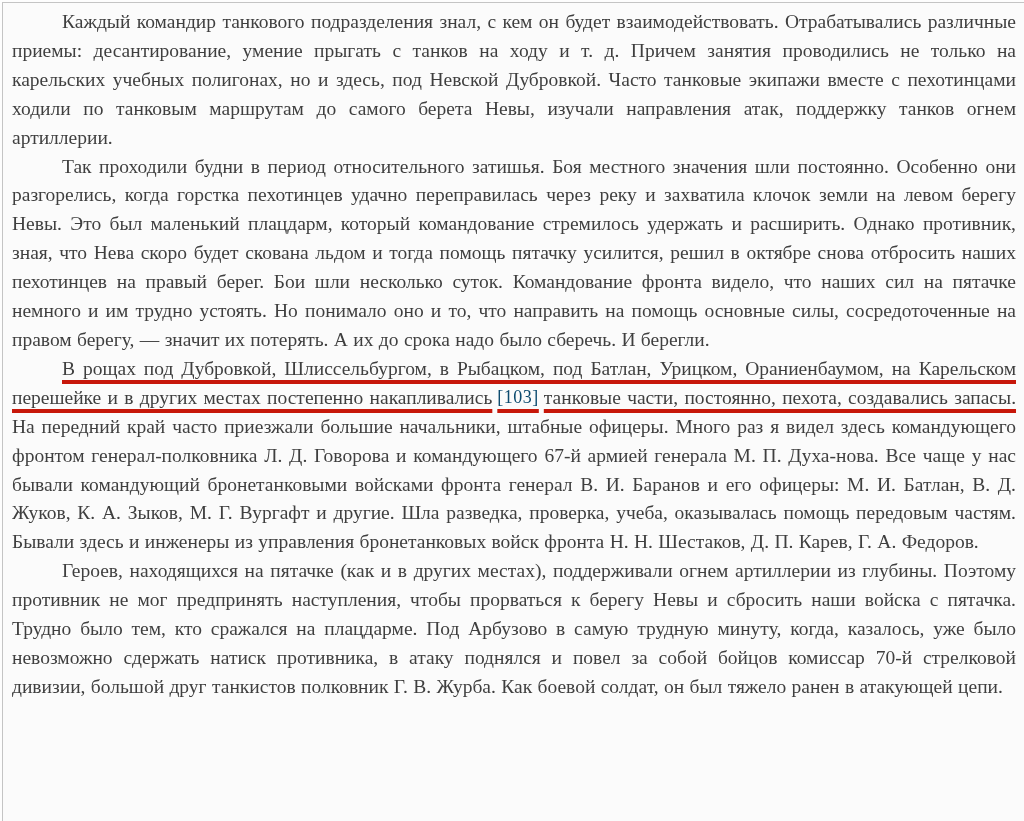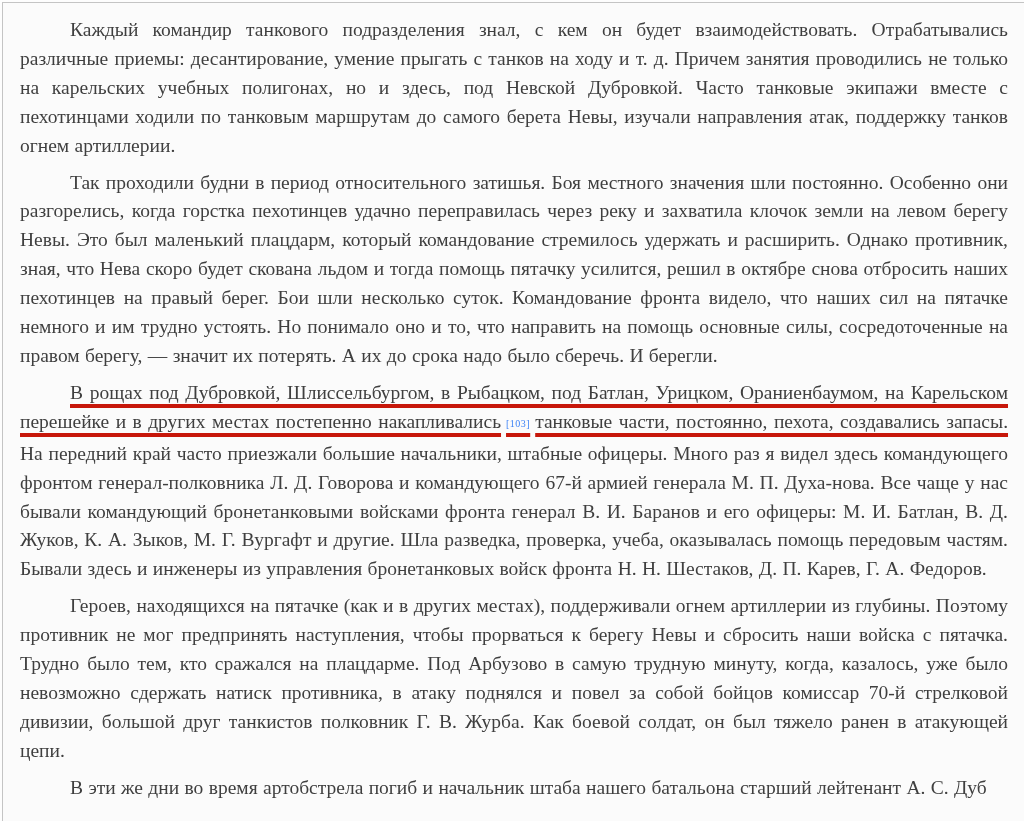--- a/index.html
+++ b/index.html
@@ -20,39 +20,39 @@
     width: 1022px;
     height: 819px;
     box-sizing: border-box;
     background: #fbfbfb;
     border-top: 1px solid #c4c4c4;
     border-left: 1px solid #c4c4c4;
     padding: 5px 8px 0 9px;
     overflow: hidden;
   }
   .text-column p {
-    margin: 8px;
+    margin: 0;
     font-size: 19.5px;
     line-height: 28.9px;
     color: #3f3f3f;
     text-align: justify;
     text-indent: 50px;
     word-spacing: 0.5px;
     font-family: Liberation Serif, serif;
   }
   .red-underline {
     text-decoration: underline;
     text-decoration-color: #c7170a;
     text-decoration-thickness: 3.5px;
     text-underline-offset: 5px;
     text-decoration-skip-ink: none;
   }
   .footnote-ref {
-    font-size: 10px;
-    color: #3b82f6;
+    font-size: 18px;
+    color: #0c4a6e;
     letter-spacing: 0.5px;
     margin: 0 5px;
     position: relative;
     top: -1px;
     cursor: pointer;
   }
 </style>
 </head>
 <body>
 
@@ -62,16 +62,15 @@
     <p>Каждый командир танкового подразделения знал, с кем он будет взаимодействовать. Отрабатывались различные приемы: десантирование, умение прыгать с танков на ходу и т. д. Причем занятия проводились не только на карельских учебных полигонах, но и здесь, под Невской Дубровкой. Часто танковые экипажи вместе с пехотинцами ходили по танковым маршрутам до самого берета Невы, изучали направления атак, поддержку танков огнем артиллерии.</p>
 
     <p>Так проходили будни в период относительного затишья. Боя местного значения шли постоянно. Особенно они разгорелись, когда горстка пехотинцев удачно переправилась через реку и захватила клочок земли на левом берегу Невы. Это был маленький плацдарм, который командование стремилось удержать и расширить. Однако противник, зная, что Нева скоро будет скована льдом и тогда помощь пятачку усилится, решил в октябре снова отбросить наших пехотинцев на правый берег. Бои шли несколько суток. Командование фронта видело, что наших сил на пятачке немного и им трудно устоять. Но понимало оно и то, что направить на помощь основные силы, сосредоточенные на правом берегу, — значит их потерять. А их до срока надо было сберечь. И берегли.</p>
 
     <p><span class="red-underline"><span>В рощах под Дубровкой, Шлиссельбургом, в Рыбацком, под Батлан, Урицком, Ораниенбаумом, на Карельском перешейке и в других местах постепенно накапливались</span><span class="footnote-ref">[103]</span><span>танковые части, постоянно, пехота, создавались запасы.</span></span>
       <span>На передний край часто приезжали большие начальники, штабные офицеры. Много раз я видел здесь командующего фронтом генерал-полковника Л. Д. Говорова и командующего 67-й армией генерала М. П. Духа-нова. Все чаще у нас бывали командующий бронетанковыми войсками фронта генерал В. И. Баранов и его офицеры: М. И. Батлан, В. Д. Жуков, К. А. Зыков, М. Г. Вургафт и другие. Шла разведка, проверка, учеба, оказывалась помощь передовым частям. Бывали здесь и инженеры из управления бронетанковых войск фронта Н. Н. Шестаков, Д. П. Карев, Г. А. Федоров.</span></p>
 
 
     <p>Героев, находящихся на пятачке (как и в других местах), поддерживали огнем артиллерии из глубины. Поэтому противник не мог предпринять наступления, чтобы прорваться к берегу Невы и сбросить наши войска с пятачка. Трудно было тем, кто сражался на плацдарме. Под Арбузово в самую трудную минуту, когда, казалось, уже было невозможно сдержать натиск противника, в атаку поднялся и повел за собой бойцов комиссар 70-й стрелковой дивизии, большой друг танкистов полковник Г. В. Журба. Как боевой солдат, он был тяжело ранен в атакующей цепи.</p>
 
-    <p>В эти же дни во время артобстрела погиб и начальник штаба нашего батальона старший лейтенант А. С. Дуб</p>
 
   </div>
 </div>
 
 </body></html>

